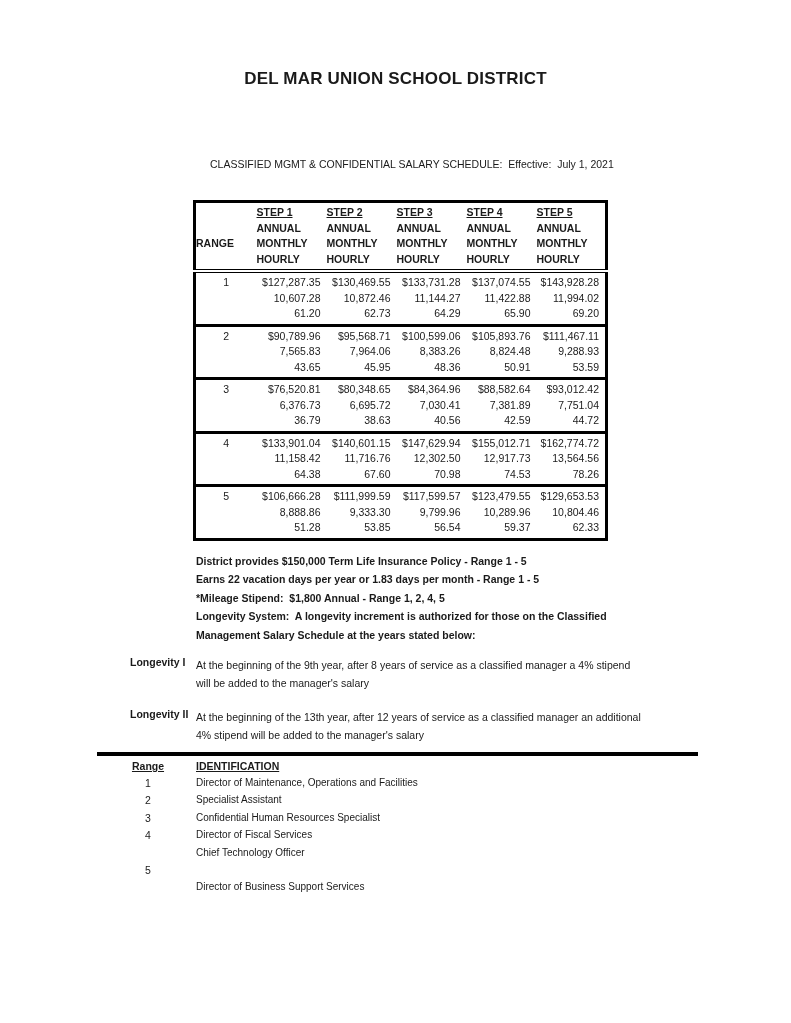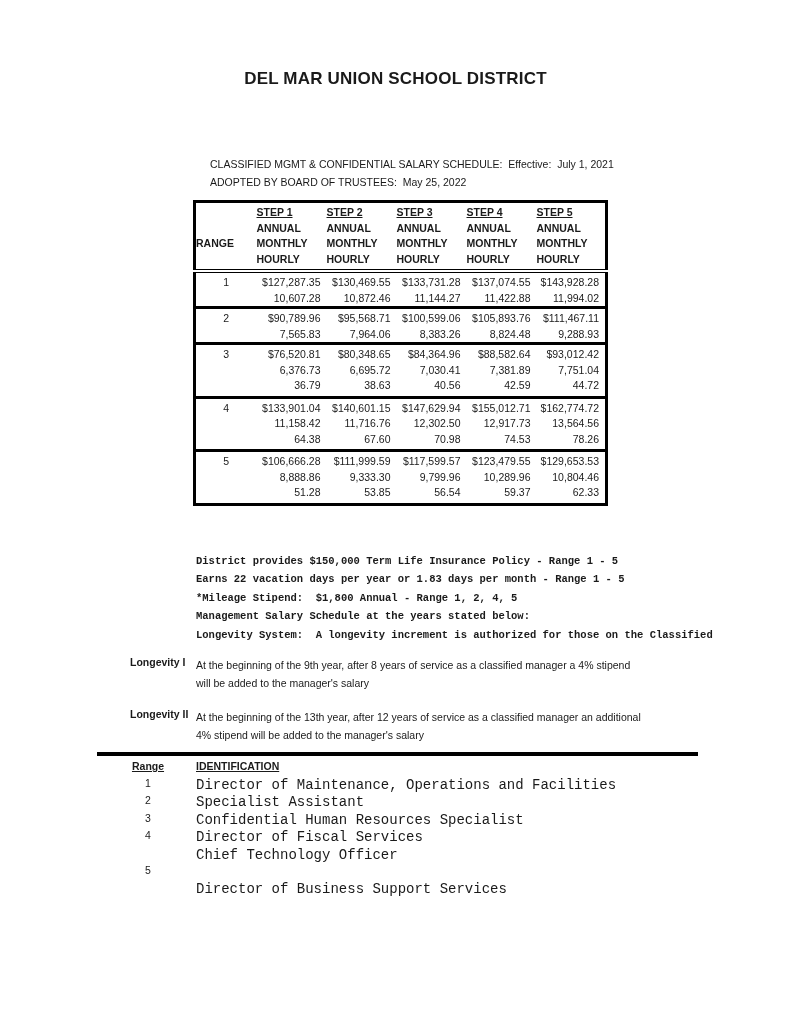--- a/index.html
+++ b/index.html
@@ -68,21 +68,20 @@
   table.salary tr.annual-row td { padding-top: 2px; }
   table.salary tr.hourly-row td { padding-bottom: 2px; }
 
   
   .notes-block {
     position: absolute;
     top: 552px; left: 196px;
     font-size: 10.5px;
     font-weight: bold;
     line-height: 18.4px;
-    font-family: Liberation Mono, monospace;
   }
 
   
   .longevity-block { position: absolute; left: 0; width: 791px; }
   .longevity-1 { top: 656px; }
   .longevity-2 { top: 708px; }
   .lon-label {
     position: absolute; left: 120px; top: 0;
     font-size: 10.5px; font-weight: bold; margin-left: 10px;
   }
@@ -117,37 +116,35 @@
     text-align: right;
   }
   .ident-row { position: relative; height: 17.4px; }
   .ident-num {
     position: absolute; left: 118px; width: 60px;
     text-align: center;
     font-size: 10.5px;
   }
   .ident-title {
     position: absolute; left: 196px;
-    font-size: 14px;
+    font-size: 10px;
     white-space: pre;
-    font-family: Liberation Mono, monospace;
   }
 </style>
 </head>
 <body>
 
 <div class="page">
 
   <div class="title-block">
     <div class="bindtext">DEL MAR UNION SCHOOL DISTRICT</div>
   </div>
 
   <div class="subtitle-block">
     <div class="bindtext">CLASSIFIED MGMT &amp; CONFIDENTIAL SALARY SCHEDULE:  Effective:  July 1, 2021</div>
-    <div class="bindtext">ADOPTED BY BOARD OF TRUSTEES:  May 25, 2022</div>
   </div>
 
   <table class="salary">
     <colgroup>
       <col class="col-range">
       <col>
         <col>
         <col>
         <col>
         <col>
@@ -203,39 +200,55 @@
           <td>$143,928.28</td>
         </tr>
         <tr class="monthly-row">
           <td class="range-cell"></td>
           <td>10,607.28</td>
           <td>10,872.46</td>
           <td>11,144.27</td>
           <td>11,422.88</td>
           <td>11,994.02</td>
         </tr>
+        <tr class="hourly-row">
+          <td class="range-cell"></td>
+          <td>61.20</td>
+          <td>62.73</td>
+          <td>64.29</td>
+          <td>65.90</td>
+          <td>69.20</td>
+        </tr>
       </tbody>
 
       <tbody class="range-group">
         <tr class="annual-row">
           <td class="range-cell">2</td>
           <td>$90,789.96</td>
           <td>$95,568.71</td>
           <td>$100,599.06</td>
           <td>$105,893.76</td>
           <td>$111,467.11</td>
         </tr>
         <tr class="monthly-row">
           <td class="range-cell"></td>
           <td>7,565.83</td>
           <td>7,964.06</td>
           <td>8,383.26</td>
           <td>8,824.48</td>
           <td>9,288.93</td>
         </tr>
+        <tr class="hourly-row">
+          <td class="range-cell"></td>
+          <td>43.65</td>
+          <td>45.95</td>
+          <td>48.36</td>
+          <td>50.91</td>
+          <td>53.59</td>
+        </tr>
       </tbody>
 
       <tbody class="range-group">
         <tr class="annual-row">
           <td class="range-cell">3</td>
           <td>$76,520.81</td>
           <td>$80,348.65</td>
           <td>$84,364.96</td>
           <td>$88,582.64</td>
           <td>$93,012.42</td>
@@ -311,22 +324,22 @@
           <td>62.33</td>
         </tr>
       </tbody>
 
   </table>
 
   <div class="notes-block">
     <div class="bindtext">District provides $150,000 Term Life Insurance Policy - Range 1 - 5</div>
     <div class="bindtext">Earns 22 vacation days per year or 1.83 days per month - Range 1 - 5</div>
     <div class="bindtext">*Mileage Stipend:  $1,800 Annual - Range 1, 2, 4, 5</div>
+    <div class="bindtext">Longevity System:  A longevity increment is authorized for those on the Classified</div>
     <div class="bindtext">Management Salary Schedule at the years stated below:</div>
-    <div class="bindtext">Longevity System:  A longevity increment is authorized for those on the Classified</div>
   </div>
 
   <div class="longevity-block longevity-1">
     <div class="lon-label bindtext">Longevity I</div>
     <div class="lon-text">
       <div class="bindtext">At the beginning of the 9th year, after 8 years of service as a classified manager a 4% stipend</div>
       <div class="bindtext">will be added to the manager's salary</div>
     </div>
   </div>
 

